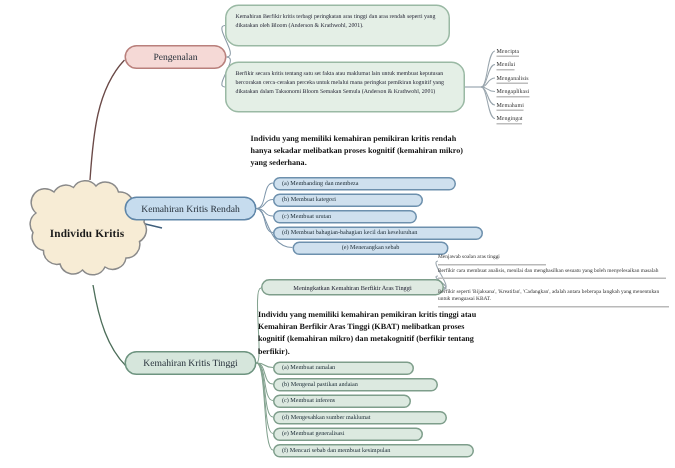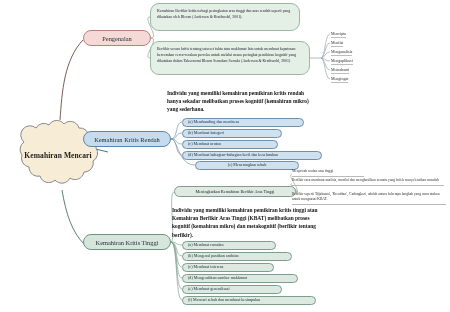--- a/index.html
+++ b/index.html
@@ -171,21 +171,21 @@
   </svg>
 
   <div class="node central">
     <svg class="cloudbg" viewBox="0 0 100 74">
       <path d="M28,10 a9,9 0 0 1 13,-3 a9,9 0 0 1 15,-1 a9,9 0 0 1 15,4
                a9,9 0 0 1 10,9 a9,9 0 0 1 7,11 a9,9 0 0 1 -3,13
                a9,9 0 0 1 -9,11 a9,9 0 0 1 -14,6 a9,9 0 0 1 -15,2
                a9,9 0 0 1 -15,-4 a9,9 0 0 1 -11,-9 a9,9 0 0 1 -7,-12
                a9,9 0 0 1 2,-13 a9,9 0 0 1 12,-14 z" fill="#f7ecd5" stroke="#8a8a8a" stroke-width="1"></path>
     </svg>
-    <span class="label">Kemahiran Mencari</span>
+    <span class="label">Individu Kritis</span>
   </div>
 
   <div class="node branch branch-pengenalan">
     <span>Pengenalan</span>
   </div>
 
   <div class="node descbox desc-green desc-1">
     <span>Kemahiran Berfikir kritis terbagi peringkatan aras tinggi dan aras rendah seperti yang dikatakan oleh Bloom (Anderson &amp; Krathwohl, 2001).</span>
   </div>
 

